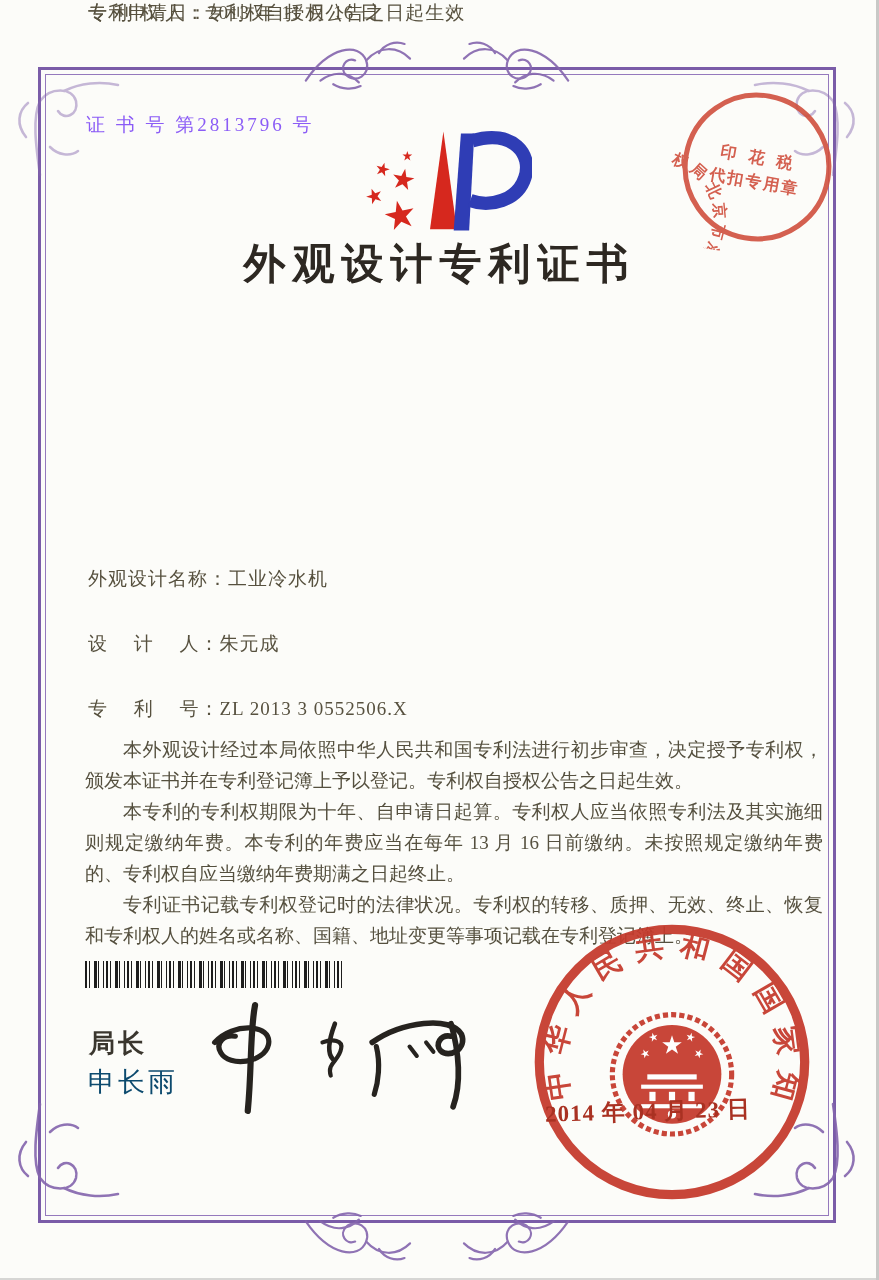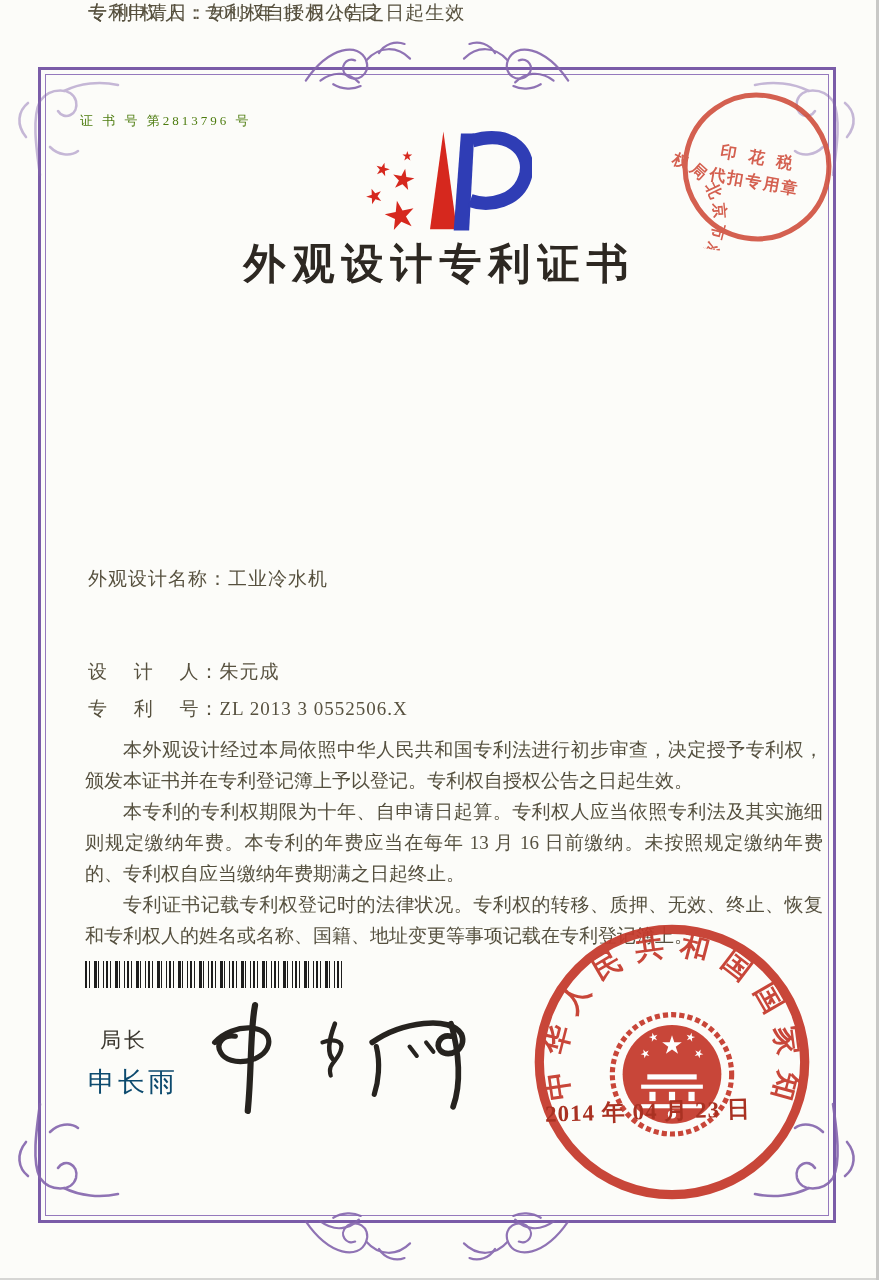--- a/index.html
+++ b/index.html
@@ -8,37 +8,37 @@
     background:#fcfcf9;
     box-shadow:inset -3px 0 0 #c8c8c6, inset 0 -2px 0 #d6d6d4;
     font-family:"Liberation Serif","DejaVu Serif",serif;
   }
   
   .frame{position:absolute;left:38px;top:67px;width:792px;height:1150px;
     border:3px solid #7a5ca8;}
   .frame::after{content:"";position:absolute;left:4px;top:4px;right:4px;bottom:4px;
     border:1px solid #9579bd;}
   .ornament{position:absolute;color:#8465ad;opacity:.9;}
-  .cert-no{position:absolute;left:80px;top:112px;font-size:13px;letter-spacing:3px;color:#4d7c0f;}
+  .cert-no{position:absolute;left:86px;top:112px;font-size:19px;letter-spacing:3px;color:#8b5cf6;}
   .logo{position:absolute;left:362px;top:126px;width:170px;height:114px;}
   .title{position:absolute;left:0;right:0;top:236px;text-align:center;
     font-size:42px;font-weight:600;letter-spacing:7px;color:#2d2822;}
   .field{position:absolute;left:88px;font-size:19px;color:#57513f;letter-spacing:1px;white-space:nowrap;}
   .field:nth-of-type(1){top:366px}.field:nth-of-type(2){top:434px}
   .field:nth-of-type(3){top:500px}.field:nth-of-type(4){top:566px}
-  .field:nth-of-type(5){top:659px}.field:nth-of-type(6){top:696px}
+  .field:nth-of-type(5){top:631px}.field:nth-of-type(6){top:696px}
   .body-text{position:absolute;left:85px;top:734px;width:738px;
     font-size:19px;line-height:31px;color:#55503f;text-align:justify;}
   .body-text p{margin:0;text-indent:2em;}
   .barcode{position:absolute;left:85px;top:961px;width:257px;height:27px;
     background:repeating-linear-gradient(90deg,
       #1d1d1d 0 2px,#fcfcf9 2px 4px,#1d1d1d 4px 5px,#fcfcf9 5px 9px,
       #1d1d1d 9px 12px,#fcfcf9 12px 13px,#1d1d1d 13px 14px,#fcfcf9 14px 18px,
       #1d1d1d 18px 19px,#fcfcf9 19px 21px);}
-  .sig-title{position:absolute;left:100px;top:1026px;font-size:21px;letter-spacing:3px;color:#3a362e;}
+  .sig-title{position:absolute;left:89px;top:1026px;font-size:26px;letter-spacing:3px;color:#3a362e;font-weight:bold;}
   .sig-name{position:absolute;left:88px;top:1064px;font-size:27px;letter-spacing:3px;color:#0c4a6e;}
   .signature{position:absolute;left:198px;top:1000px;width:280px;height:116px;}
   .main-seal{position:absolute;left:528px;top:918px;width:288px;height:288px;opacity:.93;}
   .seal-date{position:absolute;left:545px;top:1096px;font-size:23px;font-weight:700;
     color:#a93122;letter-spacing:1px;transform:rotate(-1.5deg);white-space:nowrap;}
   .tax-seal{position:absolute;left:668px;top:78px;width:178px;height:178px;
     transform:rotate(10deg);opacity:.9;}
   .footer{position:absolute;left:0;right:40px;top:1166px;text-align:center;
     font-size:16px;letter-spacing:4px;color:#6b665a;}
 </style>

